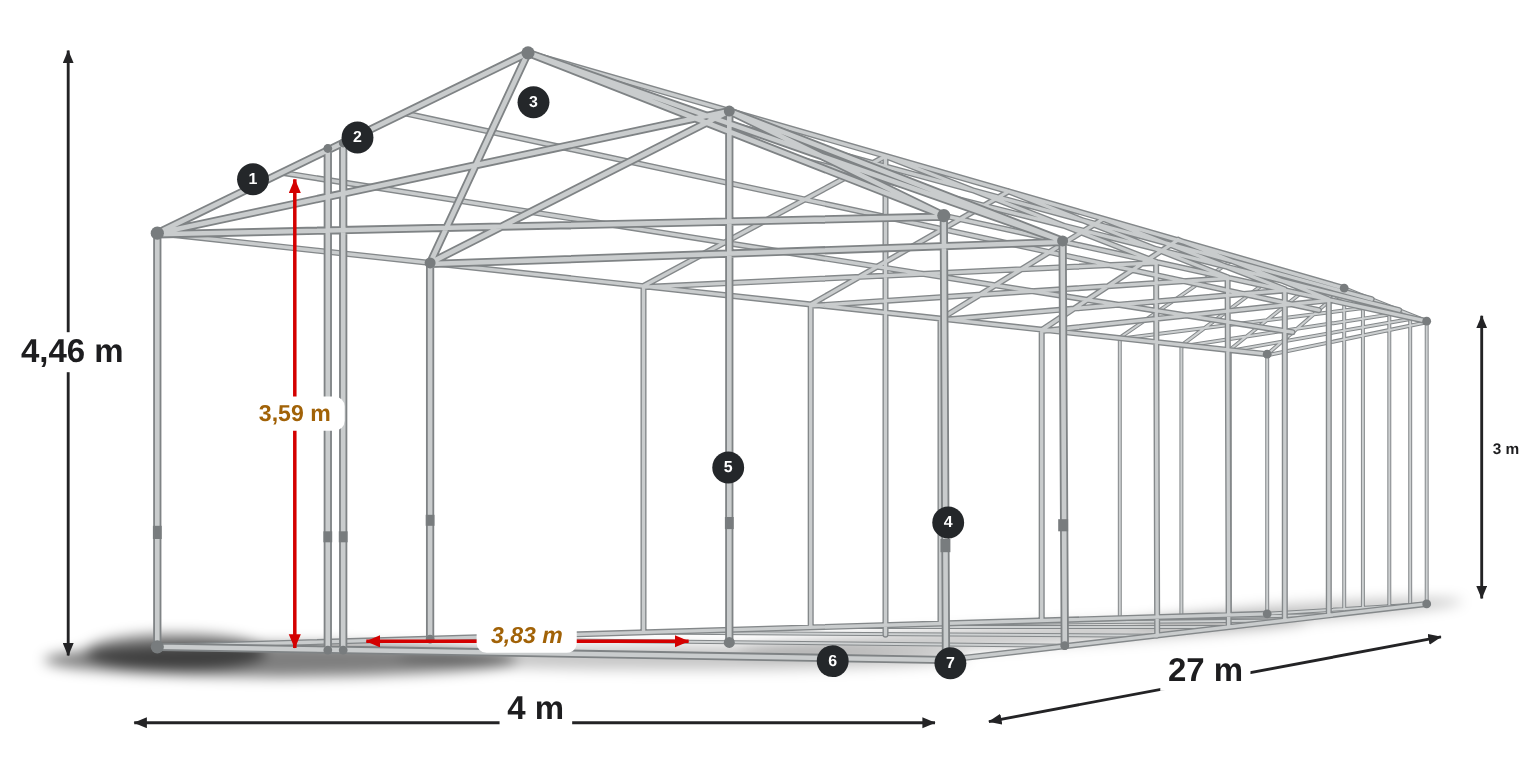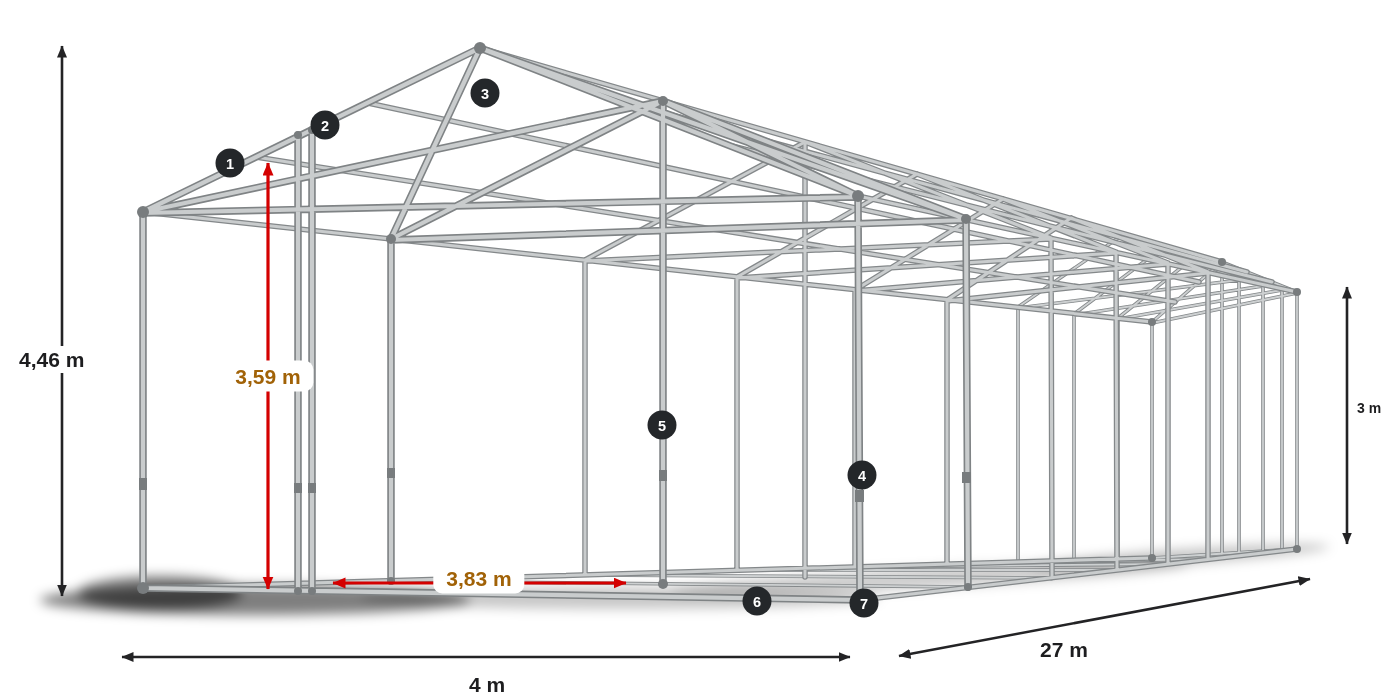--- a/index.html
+++ b/index.html
@@ -10,21 +10,21 @@
   #canvas svg{position:absolute;left:0;top:0;}
   .dim-label{
     position:absolute;font-weight:700;color:#1d1d1f;background:#ffffff;
     line-height:1;padding:3px 7px;white-space:nowrap;
   }
   .dim-label.centered{transform:translateX(-50%);}
   .dim-label.red{
     color:#a16207;font-size:21px;border-radius:9px;padding:5px 13px;
     transform:translate(-50%,-50%);
   }
-  .size-xl{font-size:21px;margin-top:44px;}
+  .size-xl{font-size:30px;}
   .size-l{font-size:14px;}
   .marker{
     position:absolute;width:29px;height:29px;border-radius:50%;
     background:#24272a;color:#ffffff;font-size:14.5px;font-weight:700;
     display:flex;align-items:center;justify-content:center;
     transform:translate(-50%,-50%);
   }
 </style>
 </head>
 <body>
@@ -111,25 +111,25 @@
     <g stroke="#d40000" stroke-width="3.2" fill="none">
       <line x1="268" y1="163" x2="268" y2="589" marker-start="url(#ahr)" marker-end="url(#ahr)"></line>
       <line x1="333" y1="583" x2="626" y2="583" marker-start="url(#ahr)" marker-end="url(#ahr)"></line>
     </g>
   </svg>
 
   <div class="dim-label size-xl" style="left:12px;top:302px;">4,46 m</div>
 
   <div class="dim-label red" style="left:268px;top:376px;">3,59 m</div>
 
-  <div class="dim-label red" style="left:479px;top:578px;">3,83 m</div>
+  <div class="dim-label red" style="left:479px;top:578px;font-style:italic;">3,83 m</div>
 
   <div class="dim-label size-xl centered" style="left:487px;top:627px;">4 m</div>
 
-  <div class="dim-label size-xl centered" style="left:1064px;top:592px;text-align:center;">27 m</div>
+  <div class="dim-label size-xl centered" style="left:1096px;top:592px;text-align:center;">27 m</div>
 
   <div class="dim-label size-l" style="left:1350px;top:398px;">3 m</div>
 
   <div class="marker" style="left:230px;top:163px;">1</div>
   <div class="marker" style="left:325px;top:125px;">2</div>
   <div class="marker" style="left:485px;top:93px;">3</div>
   <div class="marker" style="left:862px;top:475px;">4</div>
   <div class="marker" style="left:662px;top:425px;">5</div>
   <div class="marker" style="left:757px;top:601px;">6</div>
   <div class="marker" style="left:864px;top:603px;">7</div>

